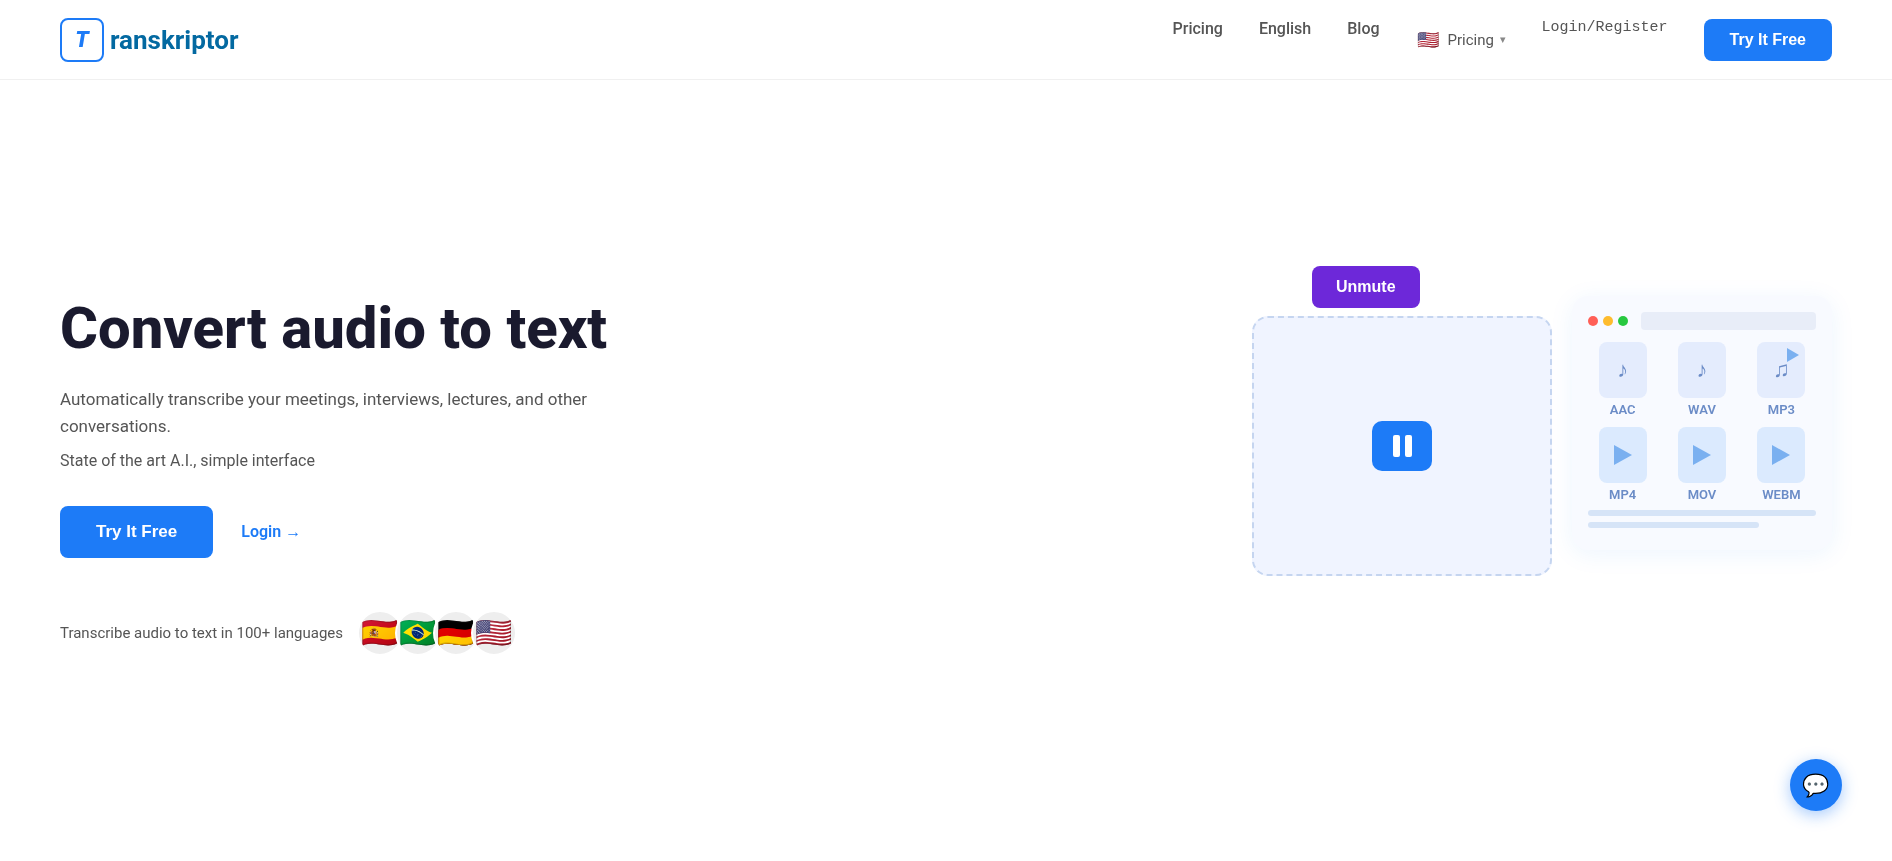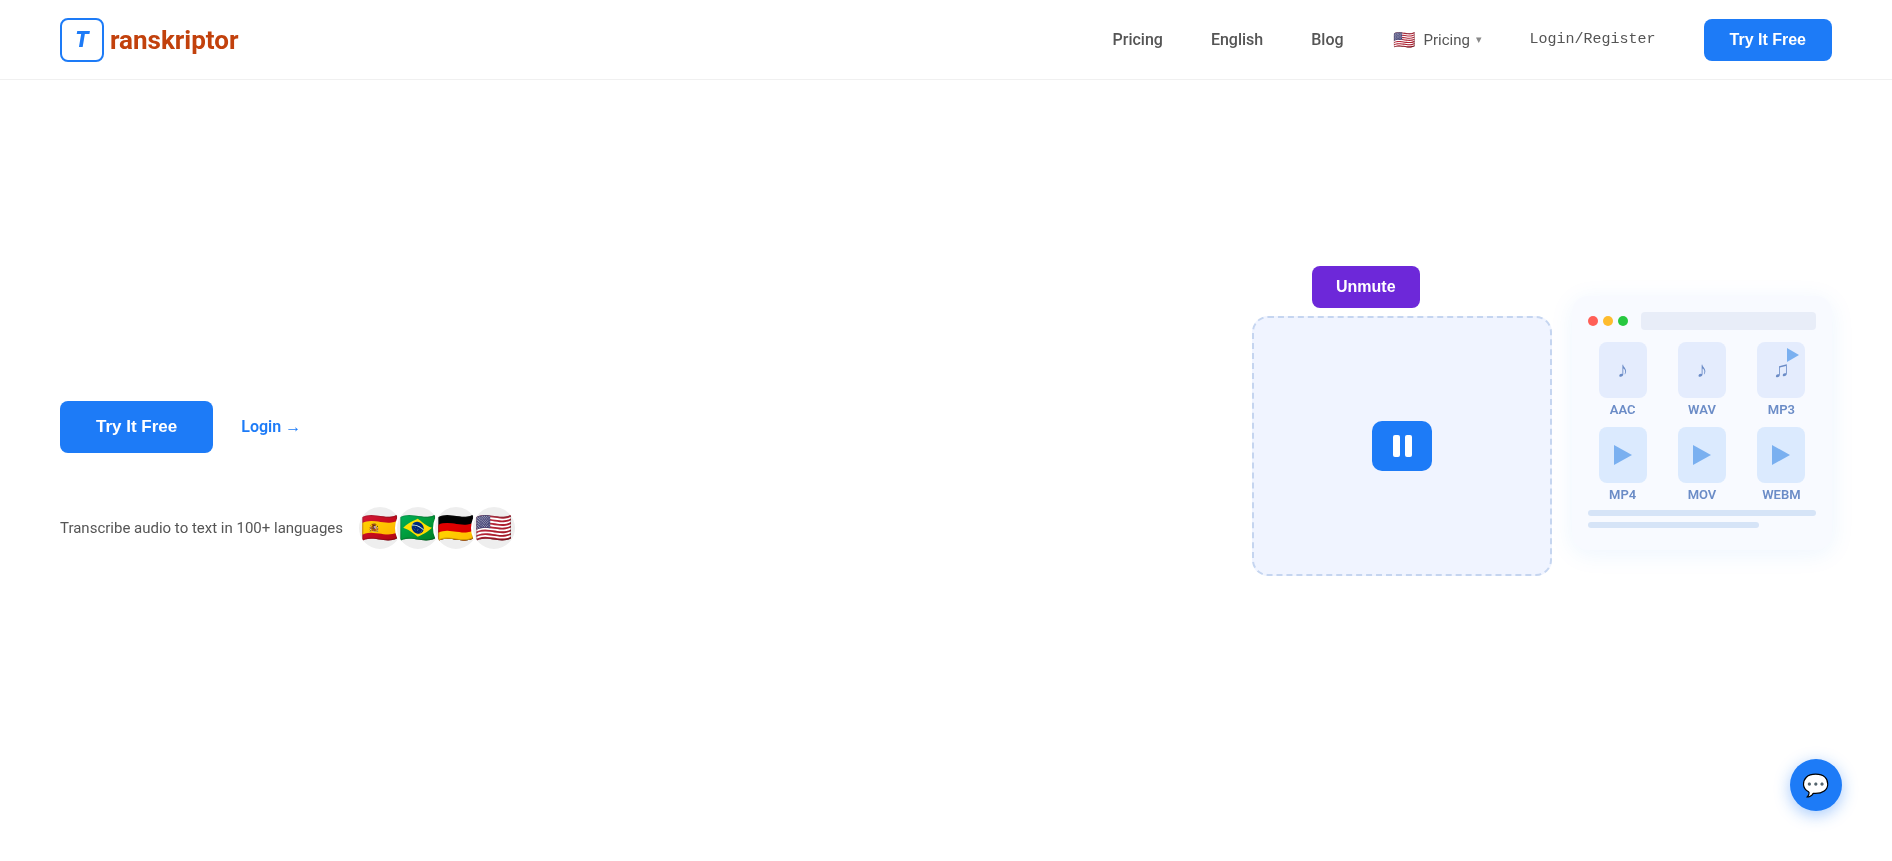--- a/index.html
+++ b/index.html
@@ -30,26 +30,25 @@
       align-items: center;
       justify-content: center;
       color: #1d7bf7;
       font-weight: 900;
       font-size: 22px;
       font-style: italic;
     }
     .logo-text {
       font-size: 26px;
       font-weight: 700;
-      color: #c2410c;
+      color: #0369a1;
     }
     .nav-links {
       display: flex;
-      align-items: center;
-      gap: 48px;
+      gap: 36px;
     }
     .nav-link {
       text-decoration: none;
       color: #555;
       font-size: 16px;
       font-weight: 500;
     }
     .lang-selector {
       display: flex;
       align-items: center;
@@ -360,20 +359,23 @@
     </div>
 
     <a class="login-link" href="#">Login/Register</a>
 
     <button class="try-btn-nav">Try It Free</button>
   </div>
 </nav>
 
 <section class="hero">
   <div class="hero-left">
+    <h1 class="hero-title">Convert audio to text</h1>
+    <p class="hero-subtitle">Automatically transcribe your meetings, interviews, lectures, and other conversations.</p>
+    <p class="hero-subtitle2">State of the art A.I., simple interface</p>
 
     <div class="hero-buttons">
       <button class="try-btn-hero">Try It Free</button>
       <a class="login-arrow" href="#">Login →</a>
     </div>
 
     <div class="hero-langs">
       <span class="hero-langs-text">Transcribe audio to text in 100+ languages</span>
       <div class="flags-group">
         <div class="flag-big">🇪🇸</div>

